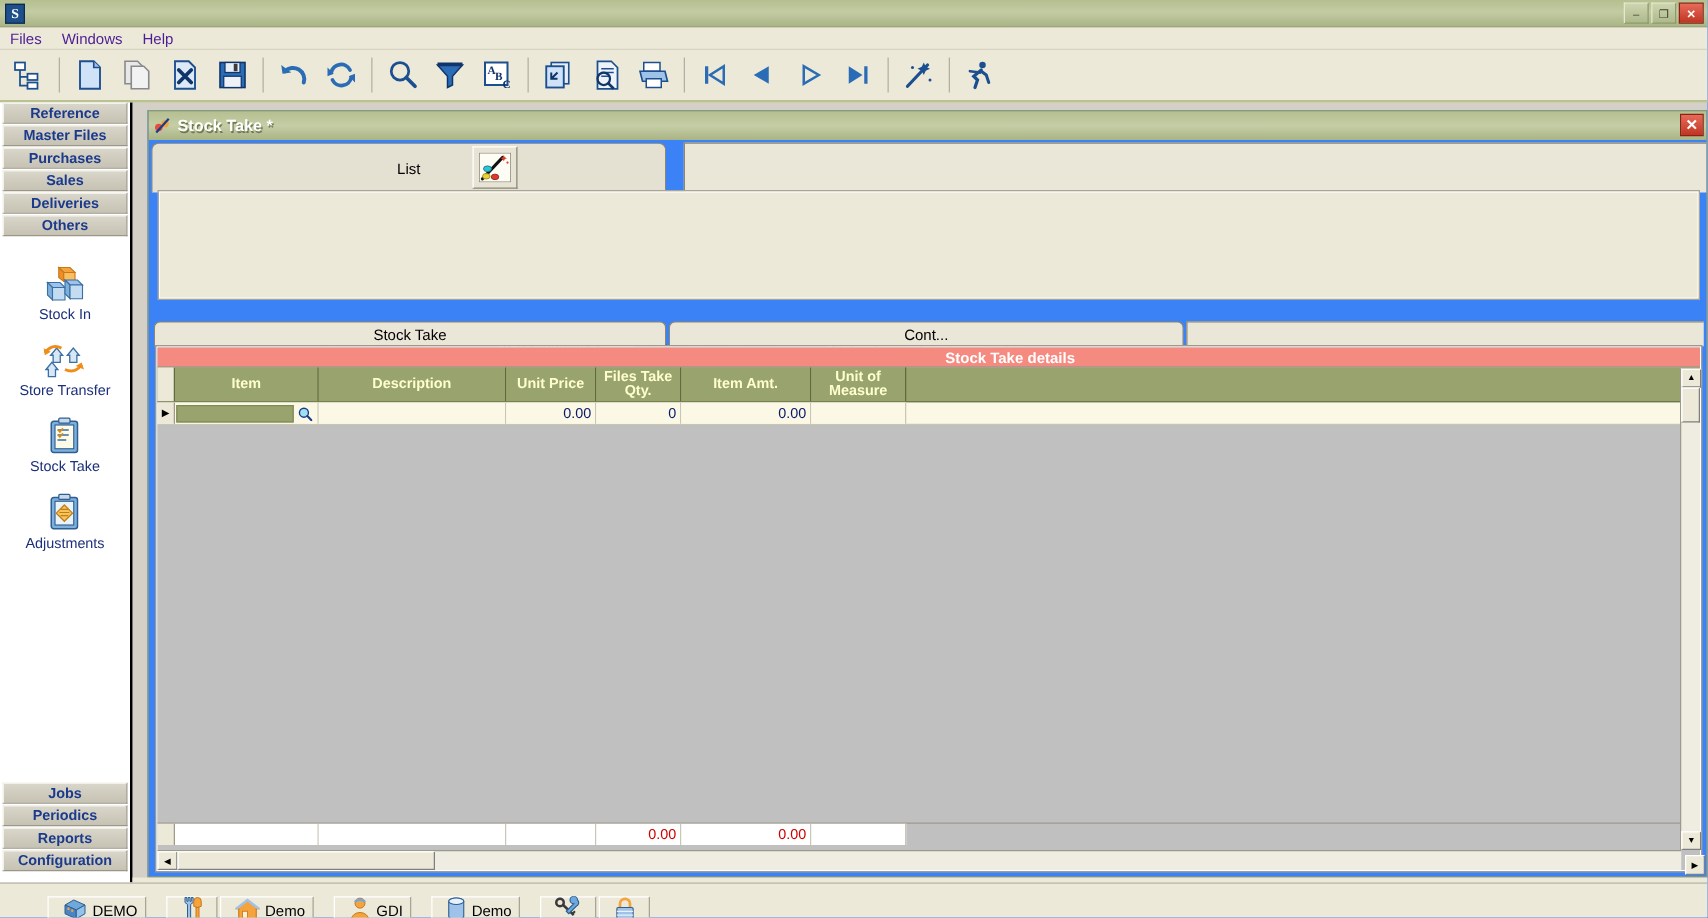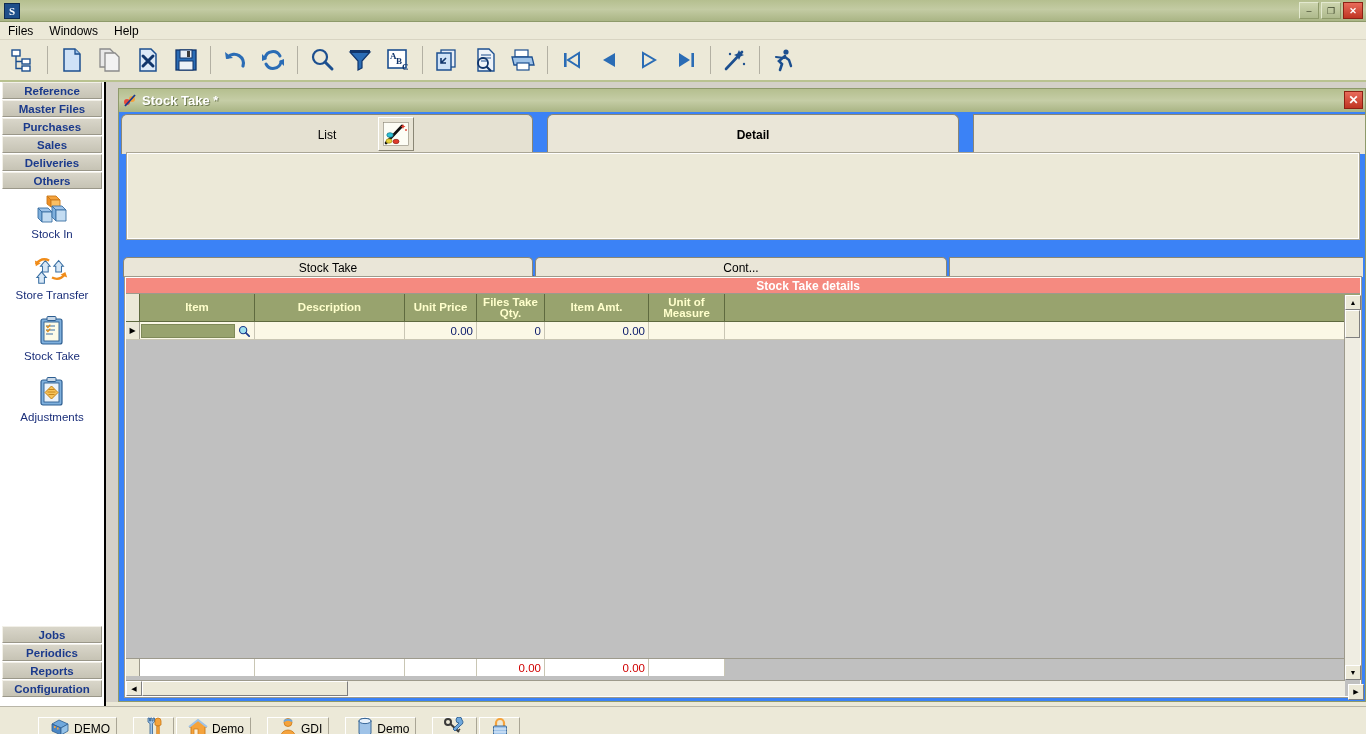--- a/index.html
+++ b/index.html
@@ -42,21 +42,21 @@
     font-size:9px; color:#3a4128; cursor:default;
   }
   .wbtn.close { background:linear-gradient(to bottom,#e86b5a,#c03523); color:#fff; font-weight:bold; border-color:#8d2114; }
 
   
   #menubar {
     position:absolute; left:0; top:22px; width:1366px; height:18px;
     background:#ece9d8; display:flex; align-items:center;
     border-bottom:1px solid #d8d4c2;
   }
-  .menu-item { padding:2px 8px; font-size:12px; color:#000000; cursor:default; }
+  .menu-item { padding:2px 8px; font-size:12px; color:#4c1d95; cursor:default; }
 
   
   #toolbar {
     position:absolute; left:0; top:40px; width:1366px; height:42px;
     background:#ece9d8;
     border-bottom:2px solid #b9c290;
     display:flex; align-items:center; padding-left:4px;
   }
   .tbtn { width:38px; height:38px; display:flex; align-items:center; justify-content:center; cursor:default; }
   .tsep { width:1px; height:28px; background:#b3b0a3; margin:0 5px; }
@@ -69,21 +69,21 @@
     display:flex; flex-direction:column;
   }
   .side-btn {
     height:17px; margin:0 2px 1px 2px;
     background:linear-gradient(to bottom,#d9d6ca,#c6c3b4);
     border:1px solid #9a9789; border-top-color:#f2f0e8; border-left-color:#f2f0e8;
     color:#1b3a8c; font-weight:bold; font-size:11.5px;
     display:flex; align-items:center; justify-content:center;
     cursor:default;
   }
-  #side-icons { flex:1; background:#ffffff; padding-top:2px; }
+  #side-icons { flex:1; background:#ffffff; padding-top:20px; }
   .side-icon {
     display:flex; flex-direction:column; align-items:center;
     margin-bottom:13px; cursor:default;
   }
   .side-icon .glyph { width:38px; height:34px; display:flex; align-items:center; justify-content:center; }
   .side-icon .lbl { font-size:11.5px; color:#1b2f7a; margin-top:2px; }
   #side-bottom { padding-bottom:8px; }
 
   
   #mdi {
@@ -557,23 +557,20 @@
         <svg width="26" height="24" viewBox="0 0 26 24">
           <rect x="0.5" y="0.5" width="25" height="23" fill="#fdfdf5" stroke="#8a8675" stroke-width="0.6"></rect>
           <path d="M3 21 L19 4" stroke="#111" stroke-width="2.6" stroke-linecap="round"></path>
           <ellipse cx="7" cy="13" rx="3.2" ry="2.3" fill="#2fc3d8" stroke="#15707f" stroke-width="0.7"></ellipse>
           <ellipse cx="6" cy="19" rx="3" ry="2.2" fill="#e8d23a" stroke="#9c8b10" stroke-width="0.7"></ellipse>
           <ellipse cx="13" cy="19.5" rx="3" ry="2.2" fill="#e03a2a" stroke="#8d2114" stroke-width="0.7"></ellipse>
           <path d="M20 2 l0.8 1.7 1.7 0.8 -1.7 0.8 -0.8 1.7 -0.8 -1.7 -1.7 -0.8 1.7 -0.8 Z" fill="#e03a2a"></path>
           <circle cx="23" cy="8" r="0.9" fill="#e03a2a"></circle>
         </svg>
       </div>
-    </div>
-    <div class="tab" id="tab-detail">
-      <span>Detail</span>
     </div>
     <div class="tab" id="tab-rest"></div>
   </div>
 
   <div id="form-panel"></div>
 
   <span class="flabel" style="left:140px; top:182px;">Stock Take No.</span>
   <div class="ftext" style="left:279px; top:181px; width:110px; height:20px;">BZM00000014</div>
 
   <span class="flabel" style="left:140px; top:215px;">Stock Take Date</span>

